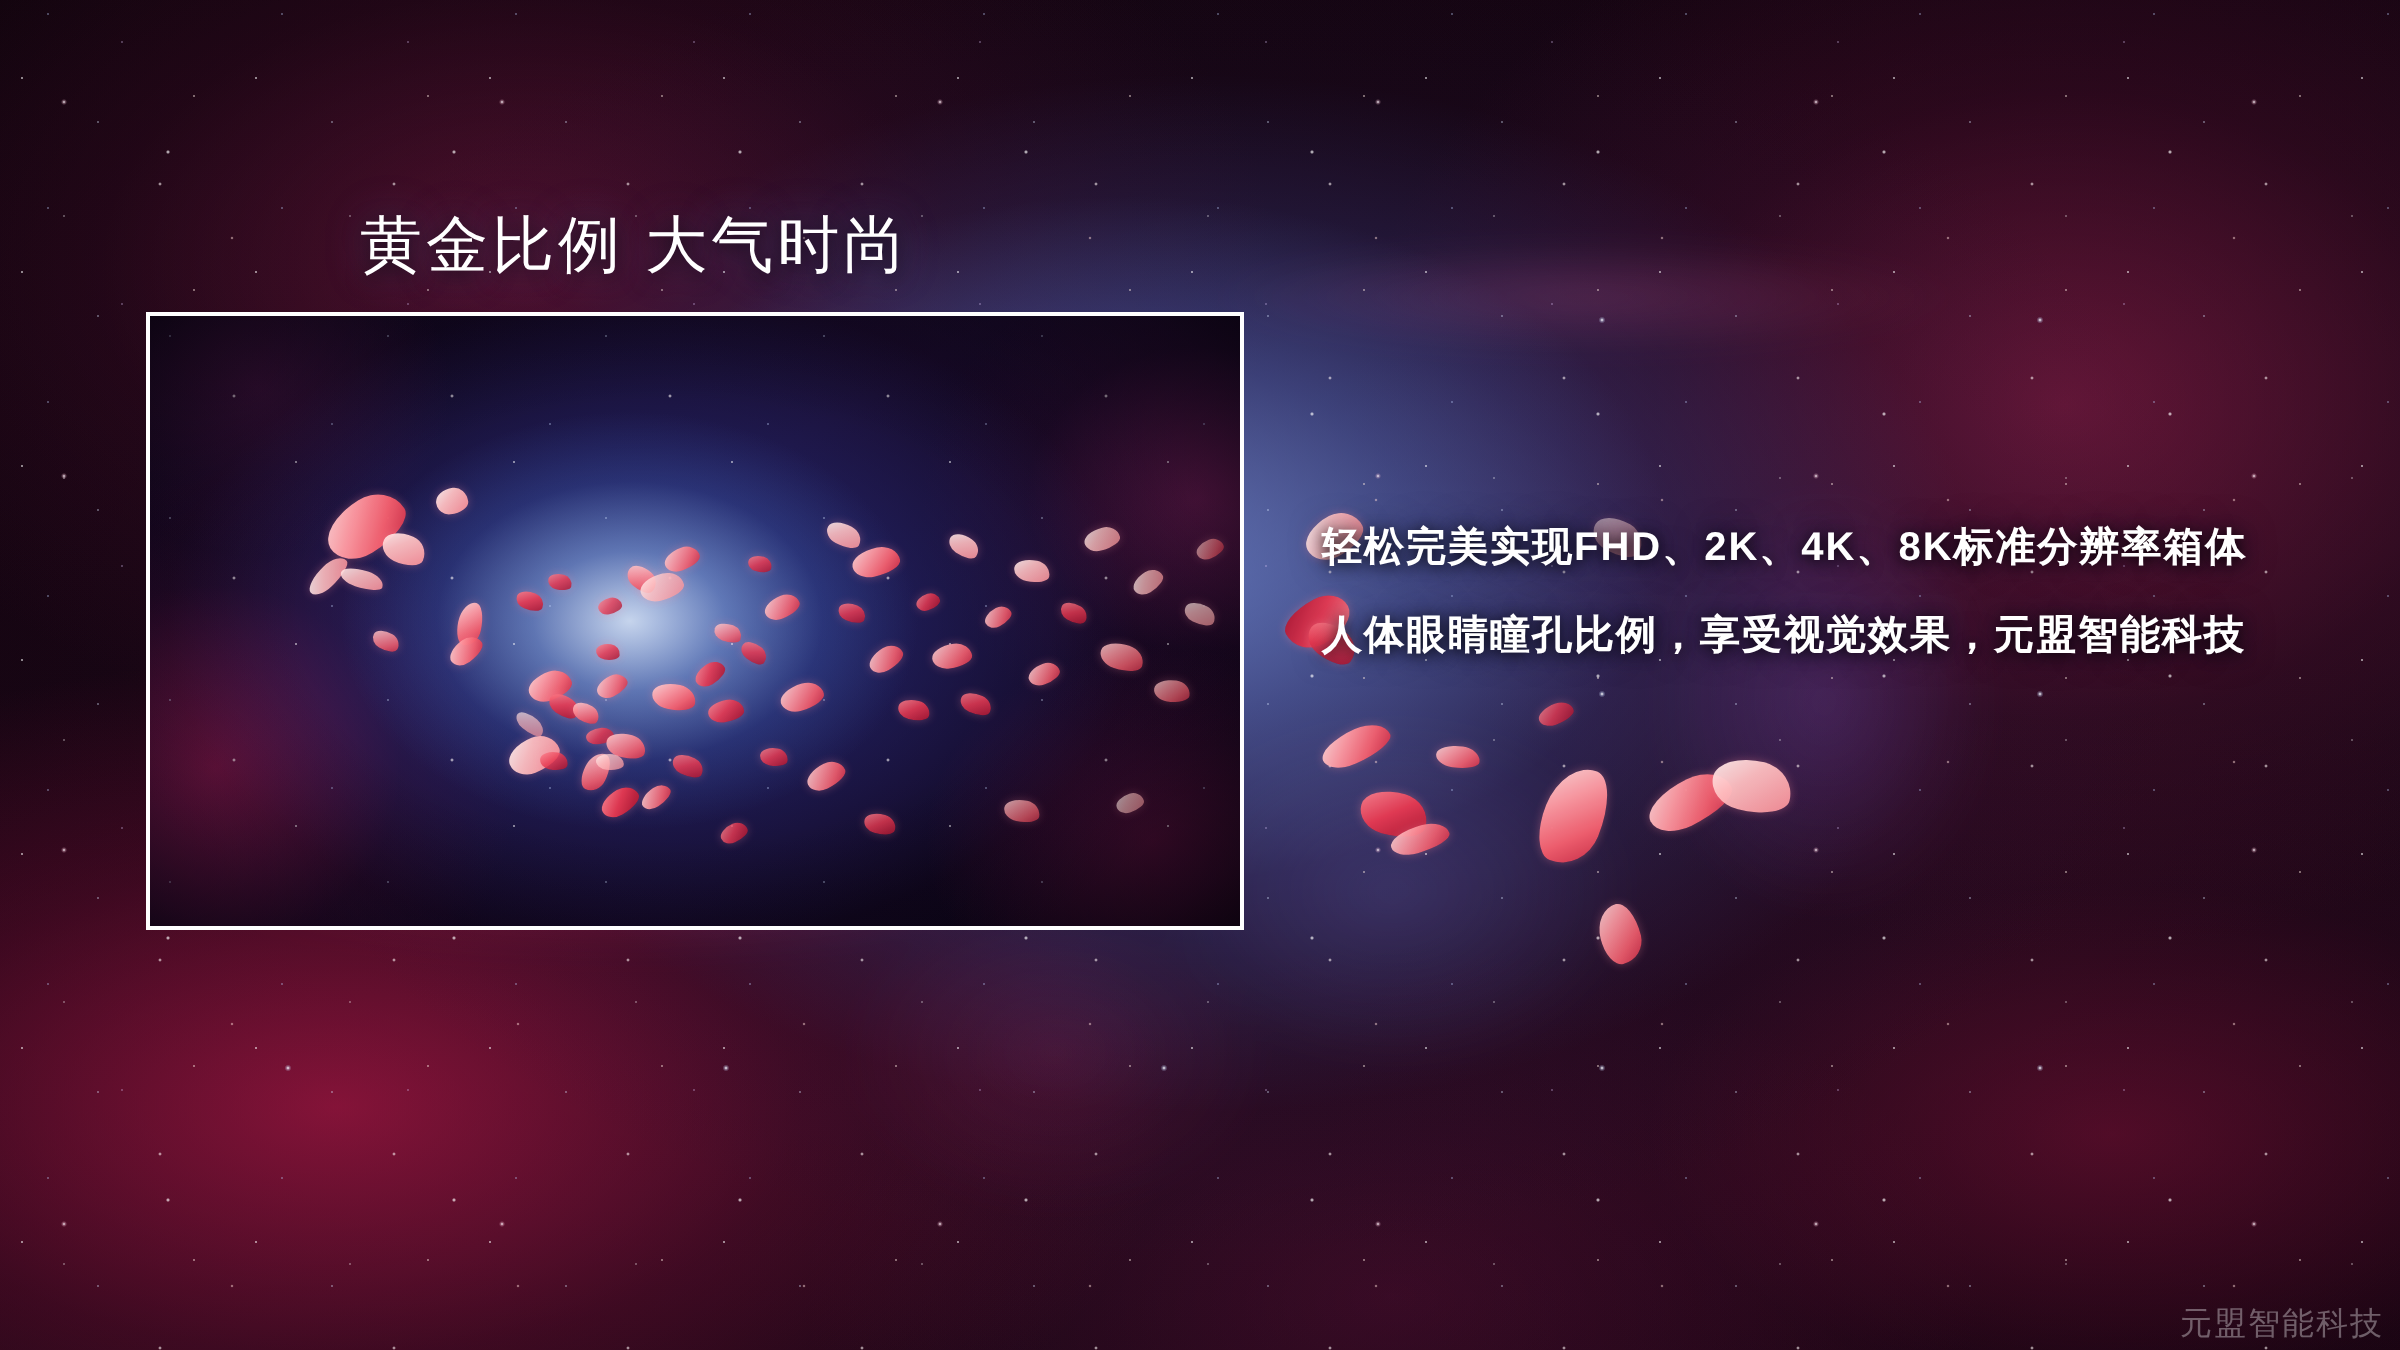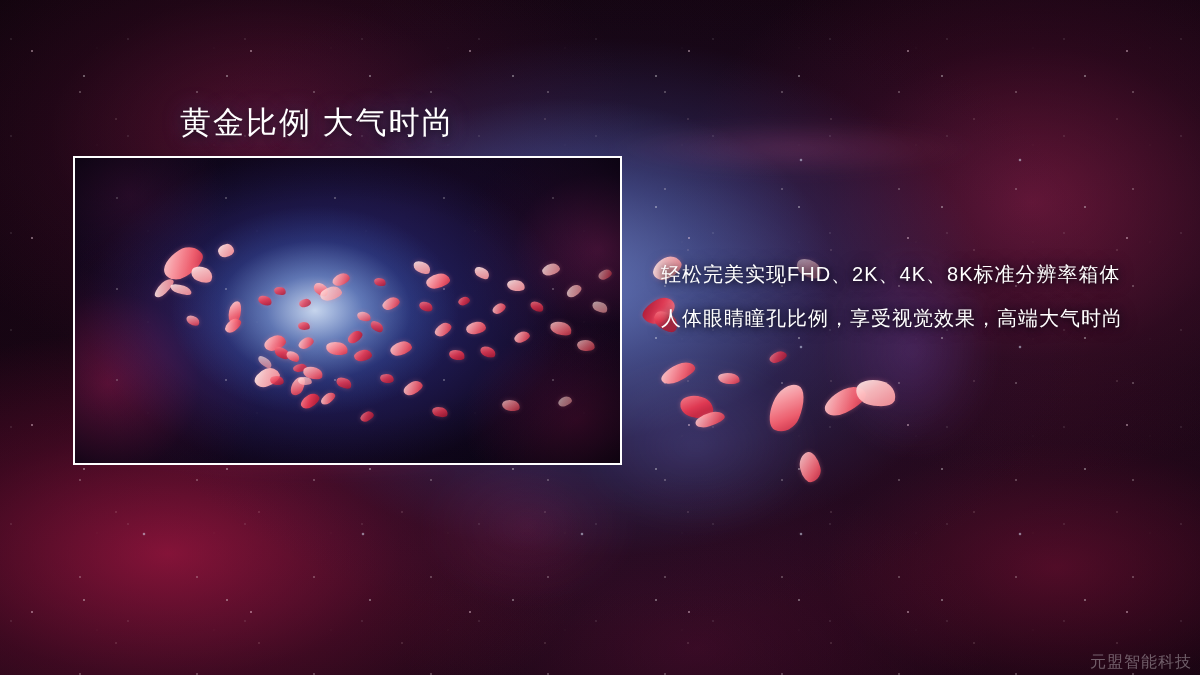--- a/index.html
+++ b/index.html
@@ -146,21 +146,21 @@
     position: absolute;
     left: 661px;
     top: 252px;
     color: #ffffff;
     font-size: 20px;
     line-height: 44px;
     letter-spacing: 1px;
     white-space: nowrap;
     text-shadow: 0 1px 7px rgba(0,0,0,0.80), 0 0 16px rgba(10,10,40,0.65);
   }
-  #body-copy .copy-line { display: block; }
+  #body-copy .copy-line { display: block; font-weight: bold; }
 
   #watermark {
     position: absolute;
     right: 8px;
     bottom: 2px;
     font-size: 16px;
     letter-spacing: 1px;
     color: rgba(190,182,188,0.50);
     white-space: nowrap;
   }
@@ -264,18 +264,18 @@
         <div class="petal deep" style="left: 357px; top: 249px; width: 16px; height: 10px; opacity: 0.85; transform: rotate(16deg);"></div>
         <div class="petal deep" style="left: 285px; top: 254px; width: 14px; height: 9px; opacity: 0.82; transform: rotate(-24deg);"></div>
         <div class="petal" style="left: 427px; top: 242px; width: 18px; height: 11px; opacity: 0.85; transform: rotate(12deg);"></div>
         <div class="petal pale" style="left: 483px; top: 239px; width: 14px; height: 9px; opacity: 0.8; transform: rotate(-18deg);"></div>
       </div>
     <div id="frame-vignette"></div>
   </div>
 
   <div id="body-copy">
       <span class="copy-line">轻松完美实现FHD、2K、4K、8K标准分辨率箱体</span>
-      <span class="copy-line">人体眼睛瞳孔比例，享受视觉效果，高端大气时尚</span>
+      <span class="copy-line">人体眼睛瞳孔比例，享受视觉效果，元盟智能科技</span>
     </div>
 
   <div id="watermark">元盟智能科技</div>
 
 </div>
 
 </body></html>

